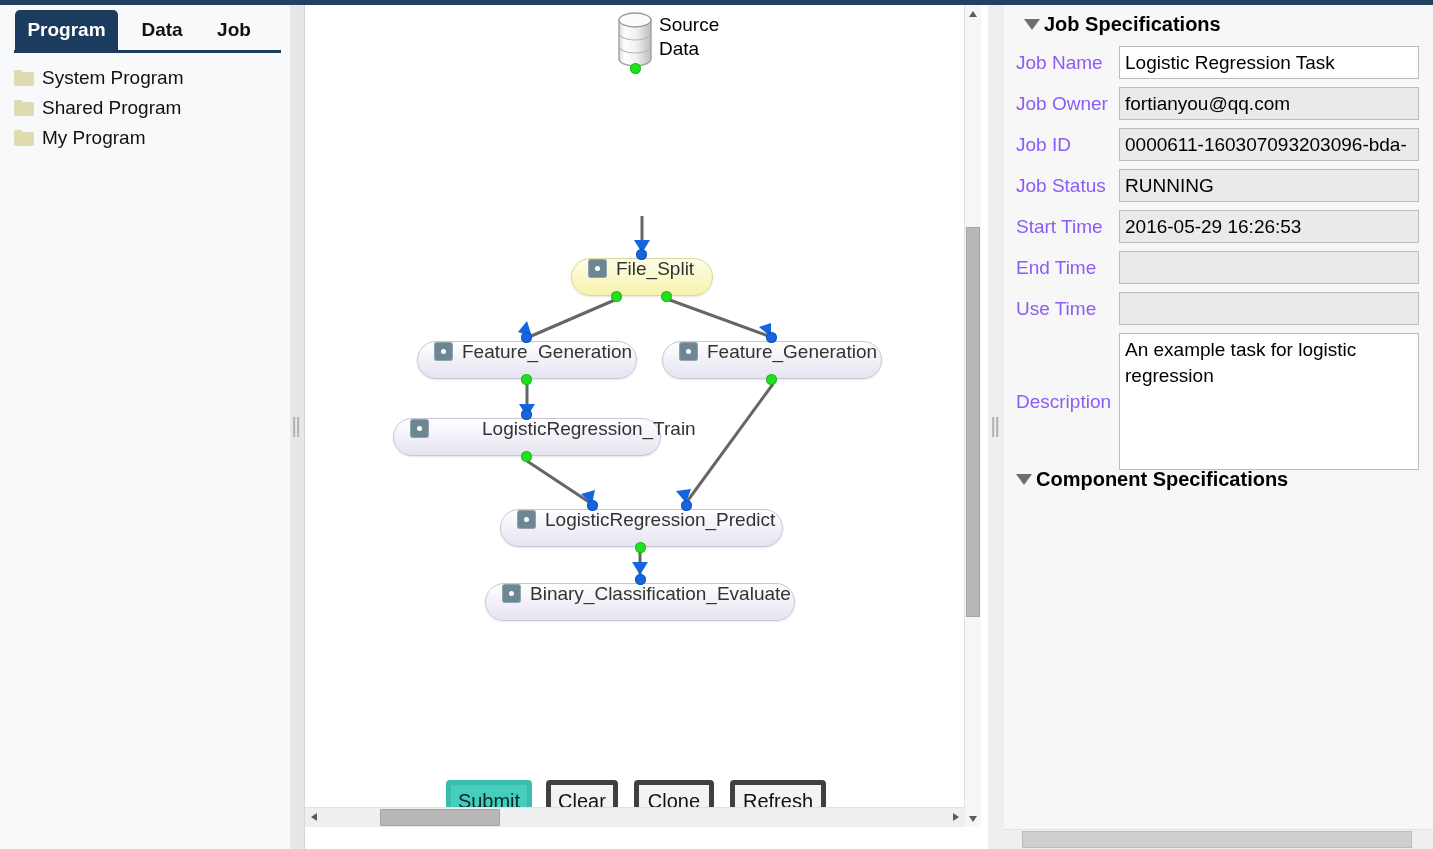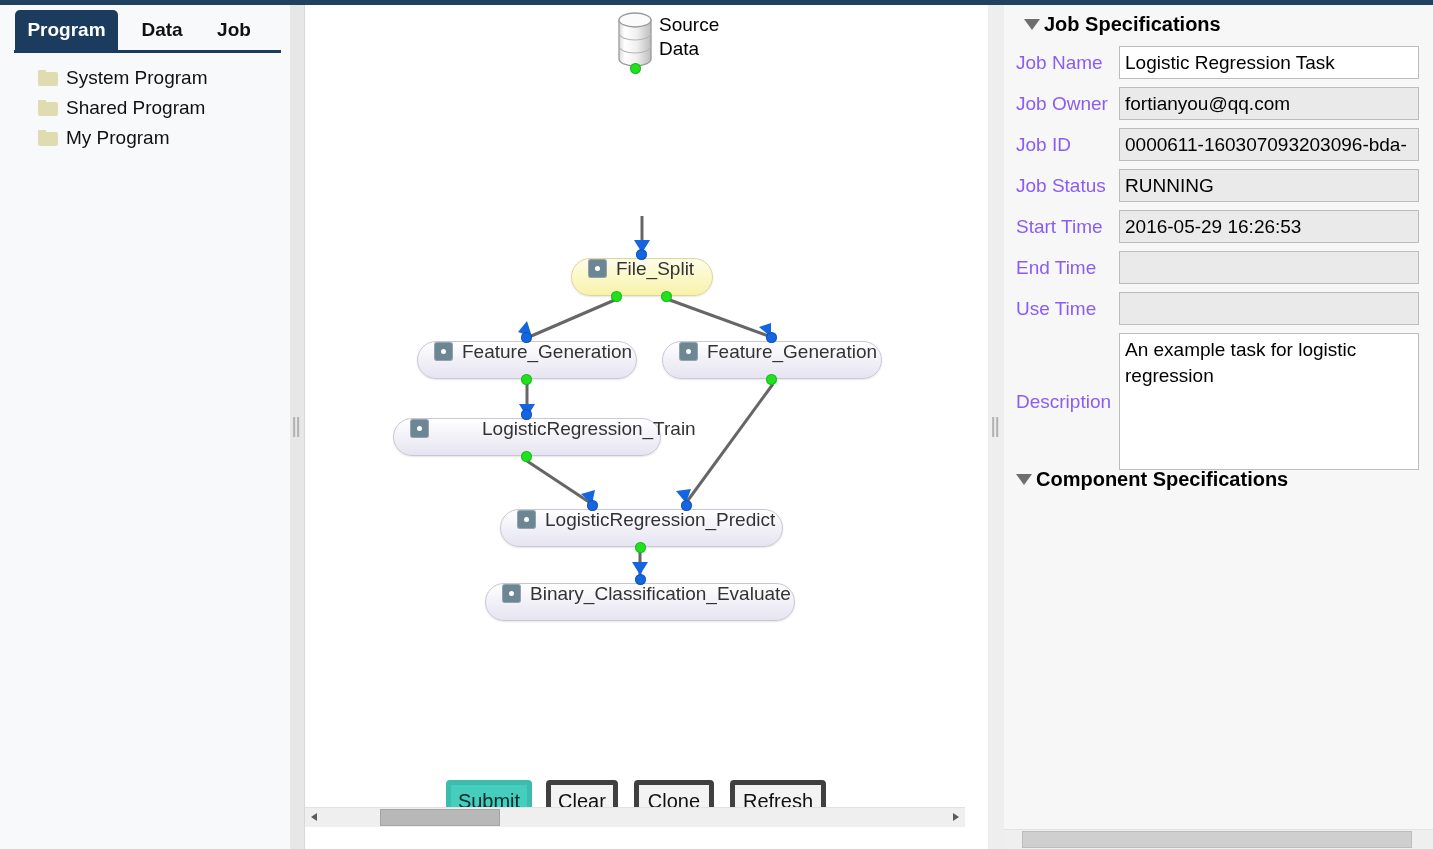--- a/index.html
+++ b/index.html
@@ -22,21 +22,21 @@
     font-size:19px;font-weight:bold;text-align:center;cursor:pointer;
     box-sizing:border-box;
   }
   .tab.active{background:#1b3b5f;color:#fff;border-radius:5px 5px 0 0;}
   .tab.inactive{color:#111;}
   #tab-program{left:15px;width:103px;}
   #tab-data{left:130px;width:64px;}
   #tab-job{left:208px;width:52px;}
   .tab-underline{position:absolute;left:14px;top:45px;width:267px;height:3px;background:#1b3b5f;}
 
-  .folder-list{position:absolute;left:0;top:57px;width:296px;margin-left:24px;}
+  .folder-list{position:absolute;left:0;top:57px;width:296px;}
   .folder-item{
     position:relative;height:30px;line-height:30px;padding-left:14px;
     font-size:19px;color:#111;cursor:pointer;white-space:nowrap;
   }
   .folder-ico{
     display:inline-block;width:20px;height:16px;vertical-align:-3px;margin-right:8px;
     position:relative;
   }
   .folder-ico:before{
     content:"";position:absolute;left:0;top:2px;width:20px;height:14px;
@@ -50,21 +50,21 @@
 
   
   .splitter-left{position:absolute;left:290px;top:5px;width:14px;height:844px;background:#e7e7e7;cursor:col-resize;}
   .grip{position:absolute;left:50%;top:50%;transform:translate(-50%,-50%);width:9px;height:20px;}
   .grip i{position:absolute;top:0;width:2px;height:20px;background:linear-gradient(90deg,#8a8a8a,#d8d8d8);display:block;}
   .grip i:nth-child(1){left:1px;}
   .grip i:nth-child(2){left:5px;}
 
   
   .canvas-wrap{position:absolute;left:304px;top:5px;width:677px;height:844px;background:#fff;border-left:1px solid #d8d8d8;box-sizing:border-box;overflow:hidden;}
-  .canvas{position:absolute;left:0;top:0;width:676px;height:822px;padding-left:36px;}
+  .canvas{position:absolute;left:0;top:0;width:676px;height:822px;}
   .flow-svg{position:absolute;left:0;top:0;width:676px;height:700px;}
 
   .node{
     position:absolute;box-sizing:border-box;
     height:38px;border-radius:19px;
     border:1px solid #c9c7d6;
     background:linear-gradient(180deg,#ffffff 0%,#f3f2f9 45%,#e6e4f0 100%);
     box-shadow:0 1px 2px rgba(0,0,0,.10);
     display:flex;padding:0 16px;
     font-size:19px;color:#333;white-space:nowrap;cursor:pointer;

